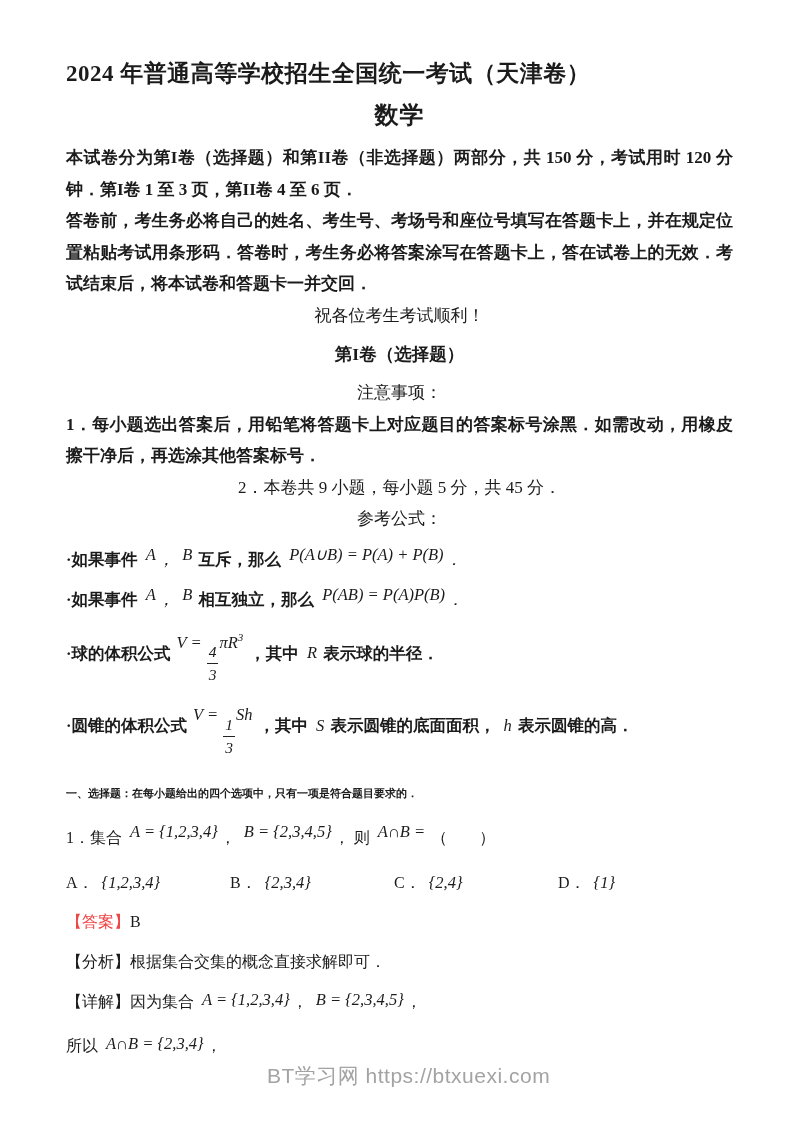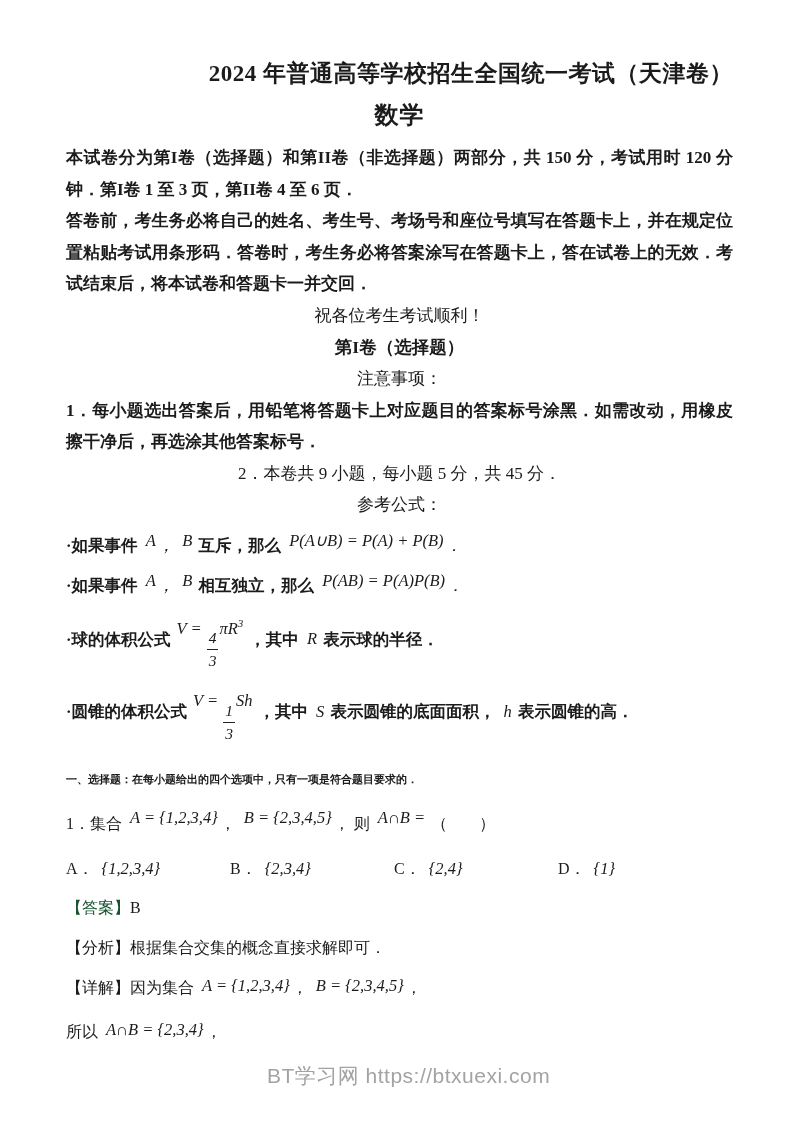--- a/index.html
+++ b/index.html
@@ -4,36 +4,36 @@
 <style>
   html,body{margin:0;padding:0;background:#ffffff;}
   body{
     width:793px;height:1122px;position:relative;overflow:hidden;
     font-family:"Liberation Serif",serif;color:#1b1b1b;
     -webkit-font-smoothing:antialiased;
   }
   .page{padding:58px 60px 0 66px;}
 
   .title{
-    text-align:right;font-size:23px;font-weight:bold;line-height:32px;
+    text-align:left;font-size:23px;font-weight:bold;line-height:32px;
     margin:0;letter-spacing:.5px;
   }
   .subject{
     text-align:center;font-size:24px;font-weight:bold;line-height:26px;
     margin:12px 0 8px 0;letter-spacing:1px;
   }
 
   .para{
     font-size:17px;line-height:31.5px;font-weight:bold;margin:0;
     text-align:justify;
   }
   .para.first{margin-top:14px;}
   .oneline{font-size:17px;line-height:31.5px;font-weight:normal;margin:0;text-align:center;}
   .center-head{
-    text-align:center;font-size:17.5px;font-weight:bold;line-height:32px;margin:0;
+    text-align:center;font-size:17.5px;font-weight:bold;line-height:32px;margin:7px;
   }
 
   
   .fline{
     font-size:16.5px;font-weight:bold;line-height:30px;margin:0;
     padding-top:10px;
   }
   .mi{
     font-family:"Liberation Serif",serif;font-weight:normal;font-style:italic;
     font-size:16.5px;
@@ -65,21 +65,21 @@
   }
   .q-raise{position:relative;top:-6px;display:inline-block;}
   .options{
     display:flex;font-size:16px;margin:0;padding-top:16px;line-height:28px;
   }
   .opt{width:164px;white-space:nowrap;}
   .opt:last-child{width:auto;}
   .opt .olabel{margin-right:8px;}
 
   .ans-line{font-size:16px;line-height:30px;margin:0;padding-top:10px;}
-  .tag-blue{color:#14532d;}
+  .tag-blue{color:#ef4444;}
   .sol-raise{position:relative;top:-2px;display:inline-block;}
 
   .watermark{
     position:absolute;left:12px;top:1062px;width:100%;text-align:center;
     font-family:"Liberation Sans",sans-serif;font-size:21px;color:#a3a3a3;
     letter-spacing:.5px;
   }
 </style>
 </head>
 <body>

